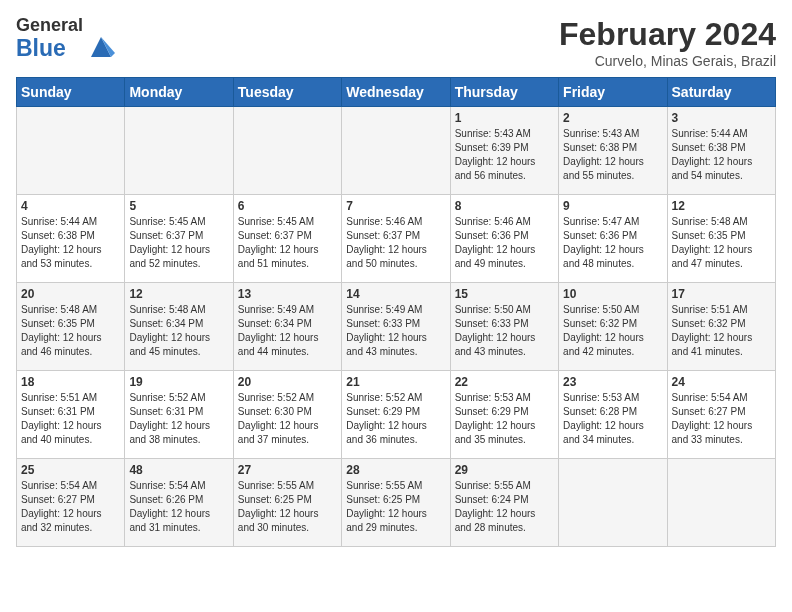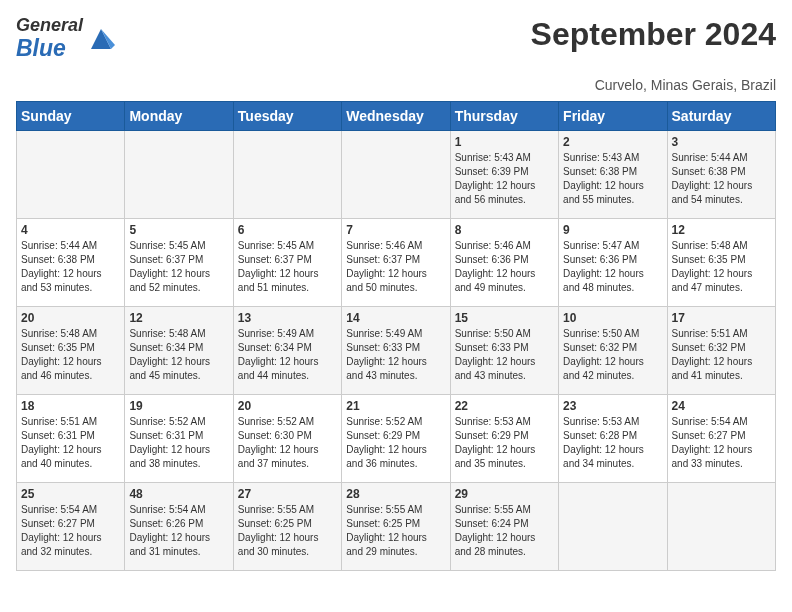--- a/index.html
+++ b/index.html
@@ -11,22 +11,21 @@
       padding: 16px;
     }
     .header-area {
       display: flex;
       justify-content: space-between;
       align-items: flex-start;
       margin-bottom: 8px;
     }
     .logo {
       display: flex;
-      align-items: center;
-      font-style: italic;
+      align-items: flex-end;
     }
     .logo-text {
       display: flex;
       flex-direction: column;
       line-height: 1.1;
     }
     .logo-general {
       font-size: 18px;
       font-weight: bold;
       color: #333;
@@ -45,21 +44,20 @@
       text-align: right;
     }
     .month-year {
       font-size: 32px;
       font-weight: bold;
       color: #333;
     }
     .location {
       font-size: 14px;
       color: #555;
-      margin-top: 24px;
     }
     table {
       width: 100%;
       border-collapse: collapse;
       font-size: 10px;
     }
     thead tr th {
       background-color: #2a6bb5;
       color: #fff;
       padding: 6px 4px;
@@ -101,21 +99,21 @@
     <div class="logo-text">
       <span class="logo-general">General</span>
       <span class="logo-blue">Blue</span>
     </div>
     <svg class="logo-icon" viewBox="0 0 28 28">
       <polygon points="4,24 14,4 24,24" fill="#2a6bb5"></polygon>
       <polygon points="14,4 24,24 28,20" fill="#4a90d9"></polygon>
     </svg>
   </div>
   <div class="title-area">
-    <div class="month-year">September 2024</div>
+    <div class="month-year">February 2024</div>
     <div class="location">Curvelo, Minas Gerais, Brazil</div>
   </div>
 </div>
 
 <table>
   <thead>
     <tr>
     <th>Sunday</th>
         <th>Monday</th>
         <th>Tuesday</th>

